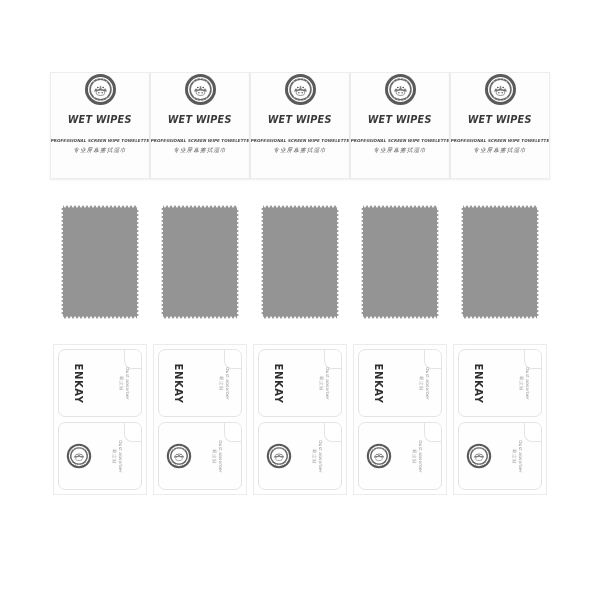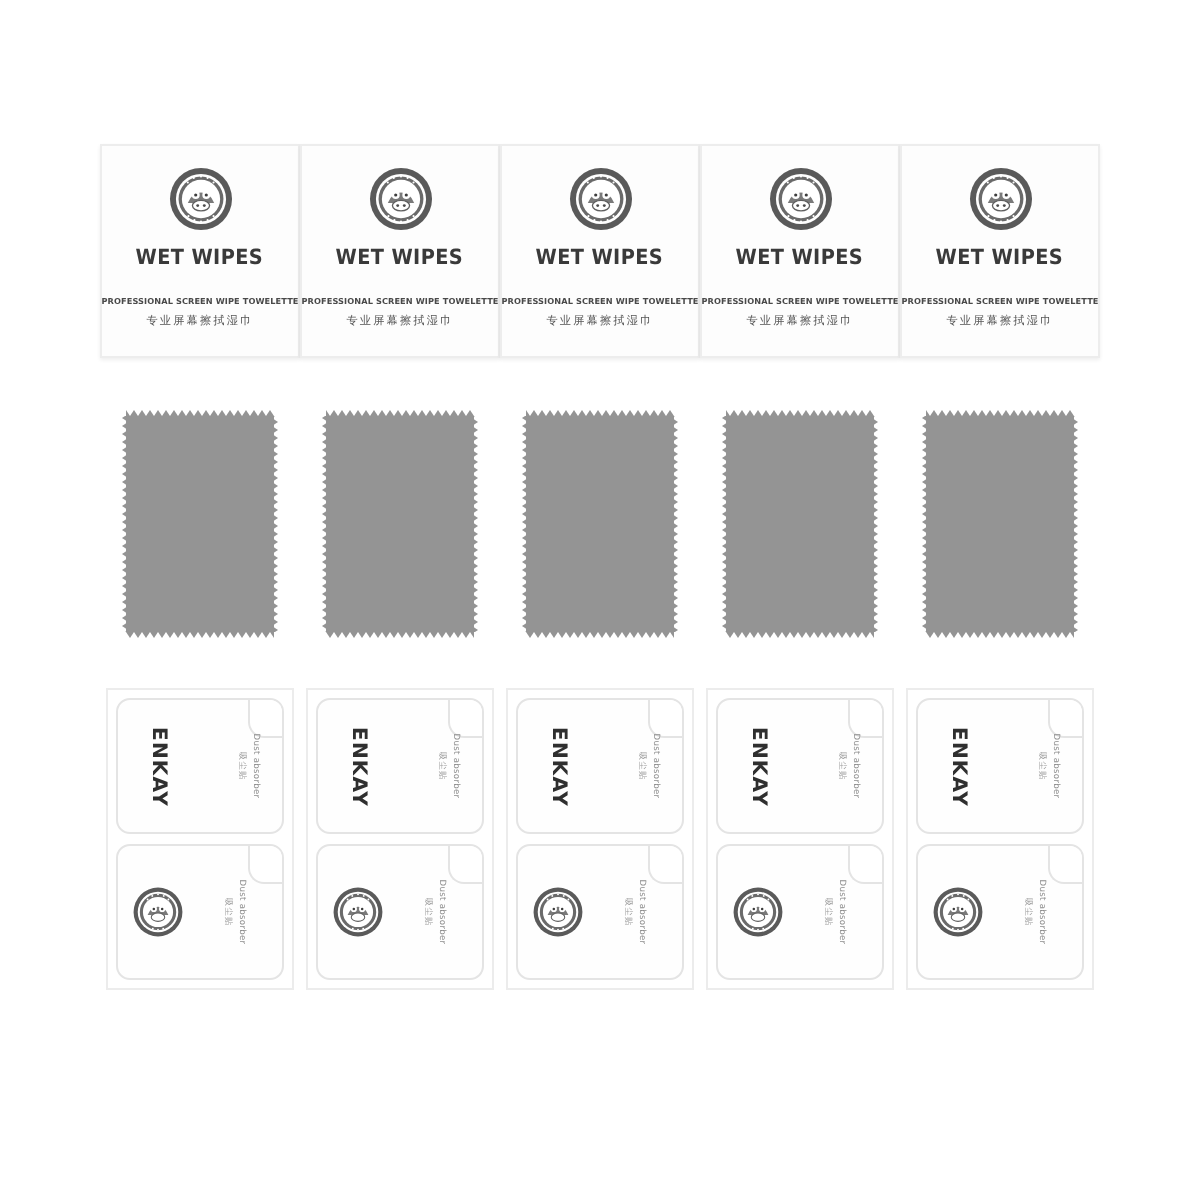--- a/index.html
+++ b/index.html
@@ -46,23 +46,24 @@
     position: relative;
     width: 100px;
     height: 107px;
     background: #fdfdfd;
     border: 1px solid #ededed;
     box-shadow: 0 1px 2px rgba(0,0,0,0.07);
     display: flex;
     flex-direction: column;
     align-items: center;
     justify-content: flex-start;
-    padding-top: 10px;
+    padding-top: 0;
     box-sizing: border-box;
     overflow: hidden;
+    font-style: italic;
   }
   .wipe-logo {
     width: 33px;
     height: 33px;
     margin-bottom: 5px;
   }
   .wipe-title {
     font-size: 10.5px;
     font-weight: bold;
     letter-spacing: 0.2px;

